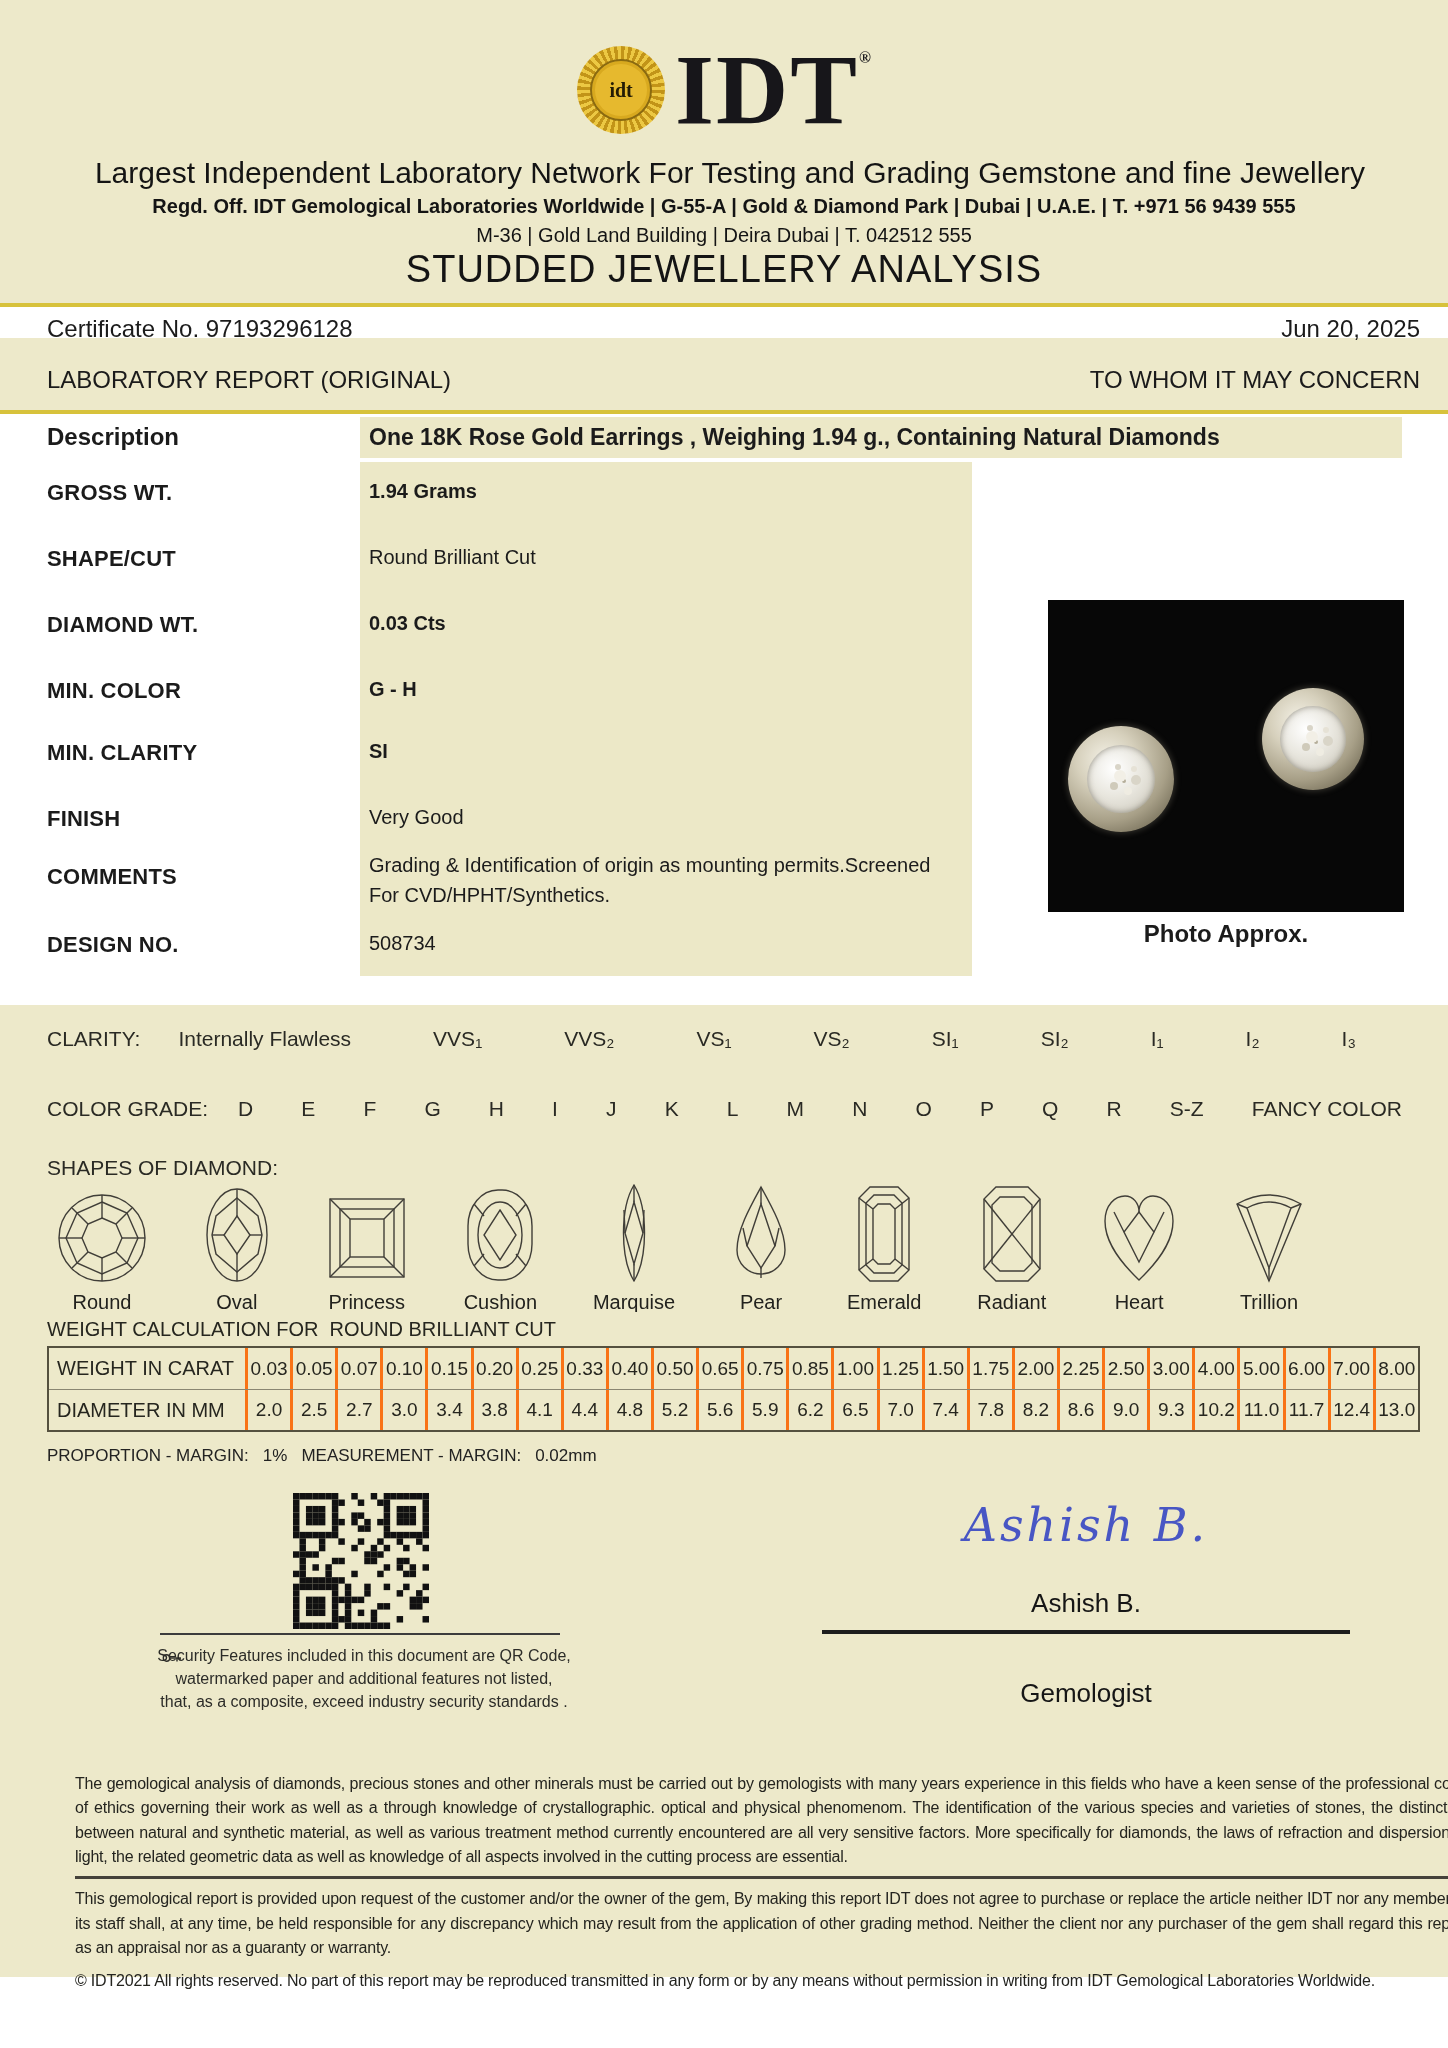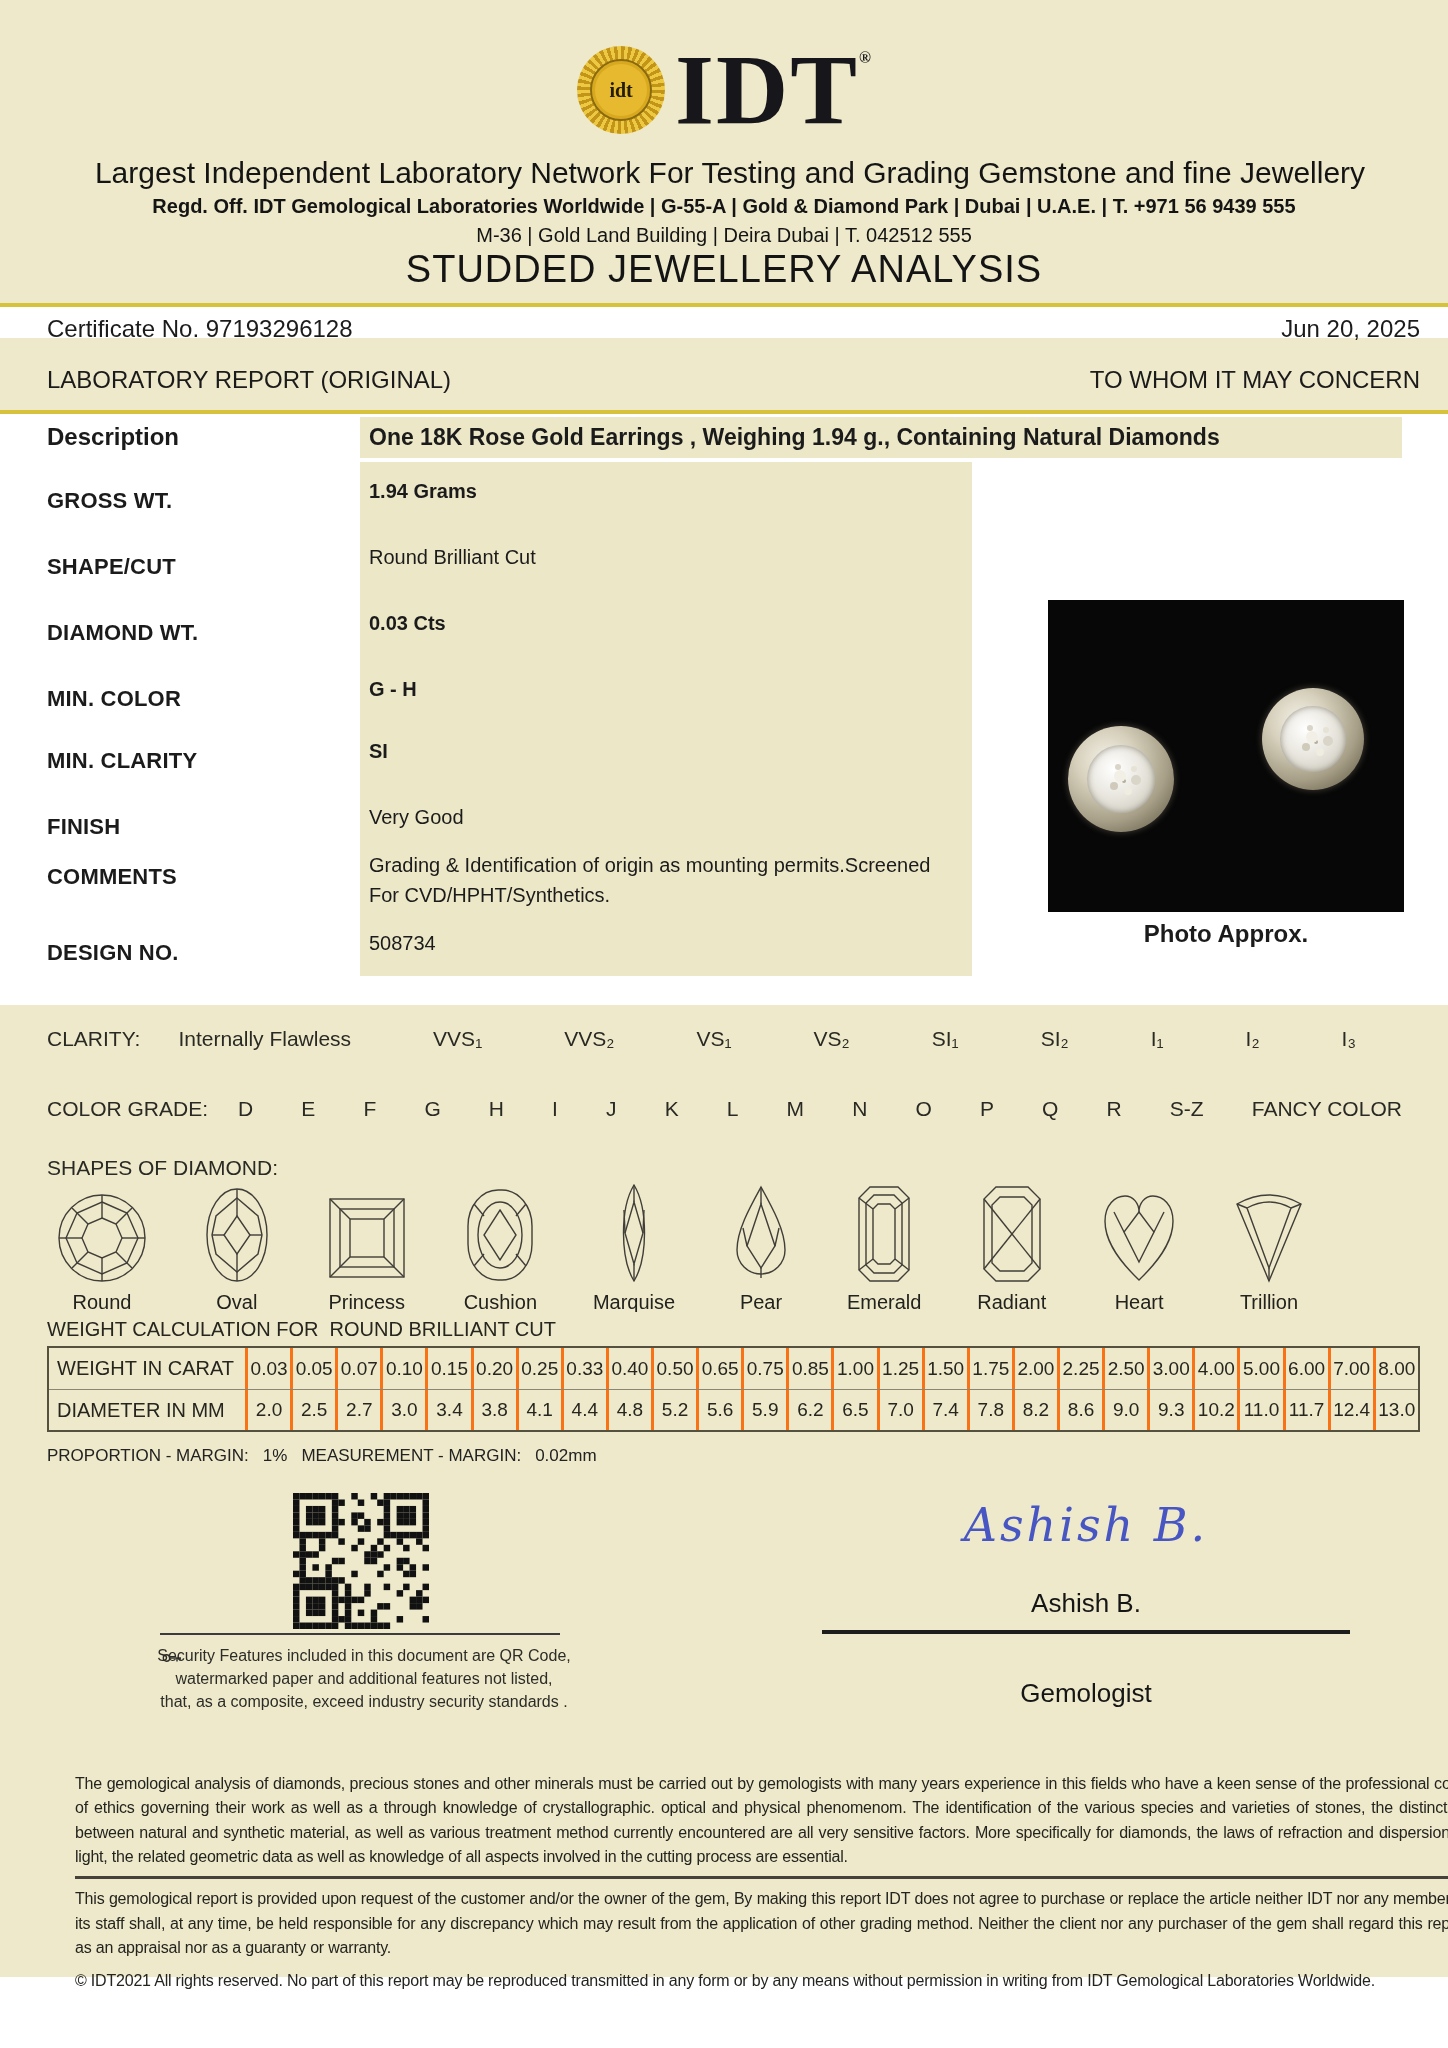--- a/index.html
+++ b/index.html
@@ -31,21 +31,21 @@
   .labrow  { position:absolute; top:350px; left:0; width:100%; height:60px; background:#EDE9CA;
              display:flex; justify-content:space-between; align-items:center; padding:0 28px 0 47px; font-size:24px; }
 
   
   .main { position:absolute; top:414px; left:0; width:100%; height:591px; background:#ffffff; }
   .desc-stripe { position:absolute; left:360px; top:3px; width:1042px; height:41px; background:#ECE8C7;
                  display:flex; align-items:center; padding-left:9px; font-size:23px; font-weight:bold; }
   .desc-label { position:absolute; left:47px; top:9px; font-size:24px; font-weight:bold; }
   .value-col { position:absolute; left:360px; top:48px; width:612px; height:514px; background:#ECE8C7; }
   .frow { position:absolute; left:0; width:100%; }
-  .frow .flabel { position:absolute; left:47px; top:12px; font-size:22px; font-weight:bold; letter-spacing:0.2px; }
+  .frow .flabel { position:absolute; left:47px; top:4px; font-size:22px; font-weight:bold; letter-spacing:0.2px; }
   .frow .fvalue { position:absolute; left:369px; top:0; width:595px; font-size:20px; line-height:30px; }
   .frow .fvalue.vbold { font-weight:bold; }
   .photo { position:absolute; left:1048px; top:186px; width:356px; height:312px; background:#070707; }
   .stud { position:absolute; border-radius:50%;
           background:radial-gradient(circle at 36% 32%, #f4f1e6 0%, #d6d0bc 30%, #a79f87 62%, #6e6752 88%, #55503f 100%);
           box-shadow:0 0 6px 1px rgba(190,185,160,0.25); }
   .stud-inner { position:absolute; left:18%; top:18%; width:64%; height:64%; border-radius:50%;
           background:radial-gradient(circle at 40% 35%, #ffffff 0%, #e9e7df 45%, #c9c5b8 100%);
           box-shadow:inset 0 0 6px rgba(90,85,70,0.6); }
   .stud-gems { position:absolute; left:39%; top:37%; width:12px; height:12px; border-radius:50%; background:#f2efe6;

